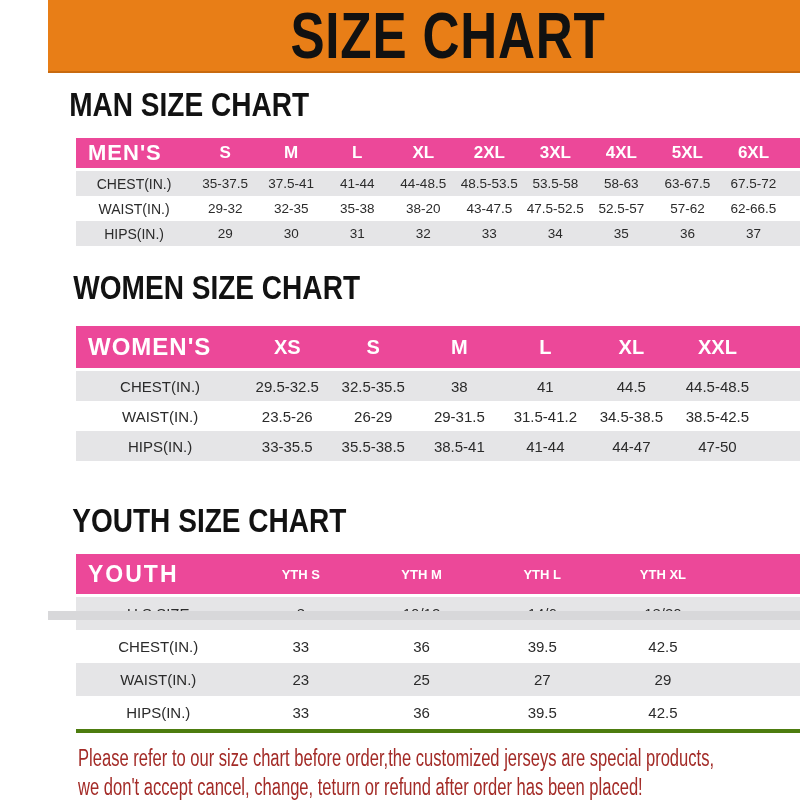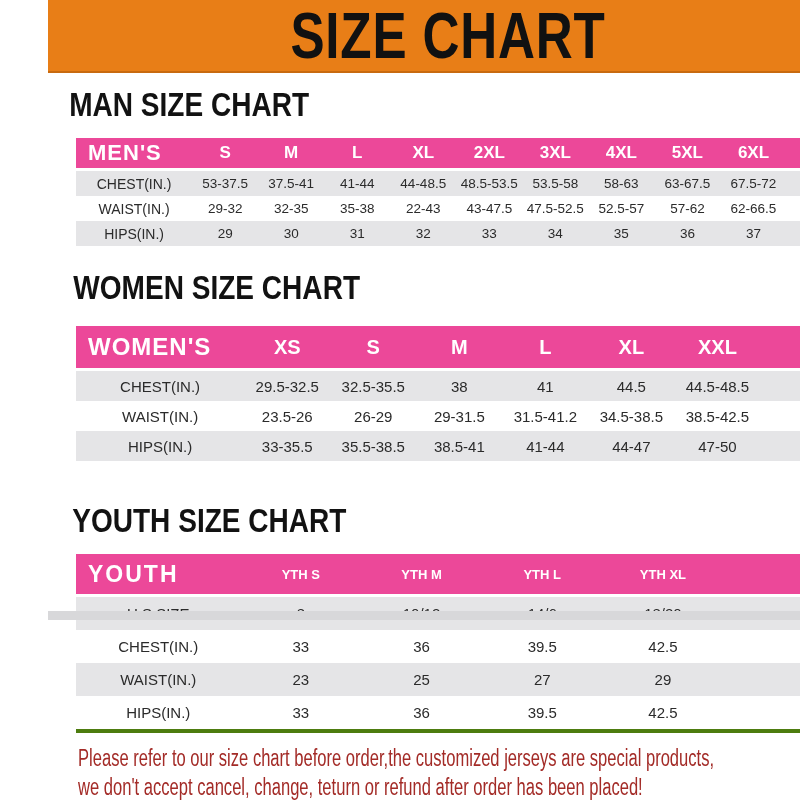--- a/index.html
+++ b/index.html
@@ -124,37 +124,37 @@
           <th>3XL</th>
           <th>4XL</th>
           <th>5XL</th>
           <th>6XL</th>
           <th class="spacer"></th>
         </tr>
       </thead>
       <tbody>
         <tr class="odd">
           <td class="rowlabel">CHEST(IN.)</td>
-          <td>53-37.5</td>
+          <td>35-37.5</td>
           <td>37.5-41</td>
           <td>41-44</td>
           <td>44-48.5</td>
           <td>48.5-53.5</td>
           <td>53.5-58</td>
           <td>58-63</td>
           <td>63-67.5</td>
           <td>67.5-72</td>
           <td class="spacer"></td>
         </tr>
         <tr class="even">
           <td class="rowlabel">WAIST(IN.)</td>
           <td>29-32</td>
           <td>32-35</td>
           <td>35-38</td>
-          <td>22-43</td>
+          <td>38-20</td>
           <td>43-47.5</td>
           <td>47.5-52.5</td>
           <td>52.5-57</td>
           <td>57-62</td>
           <td>62-66.5</td>
           <td class="spacer"></td>
         </tr>
         <tr class="odd">
           <td class="rowlabel">HIPS(IN.)</td>
           <td>29</td>

